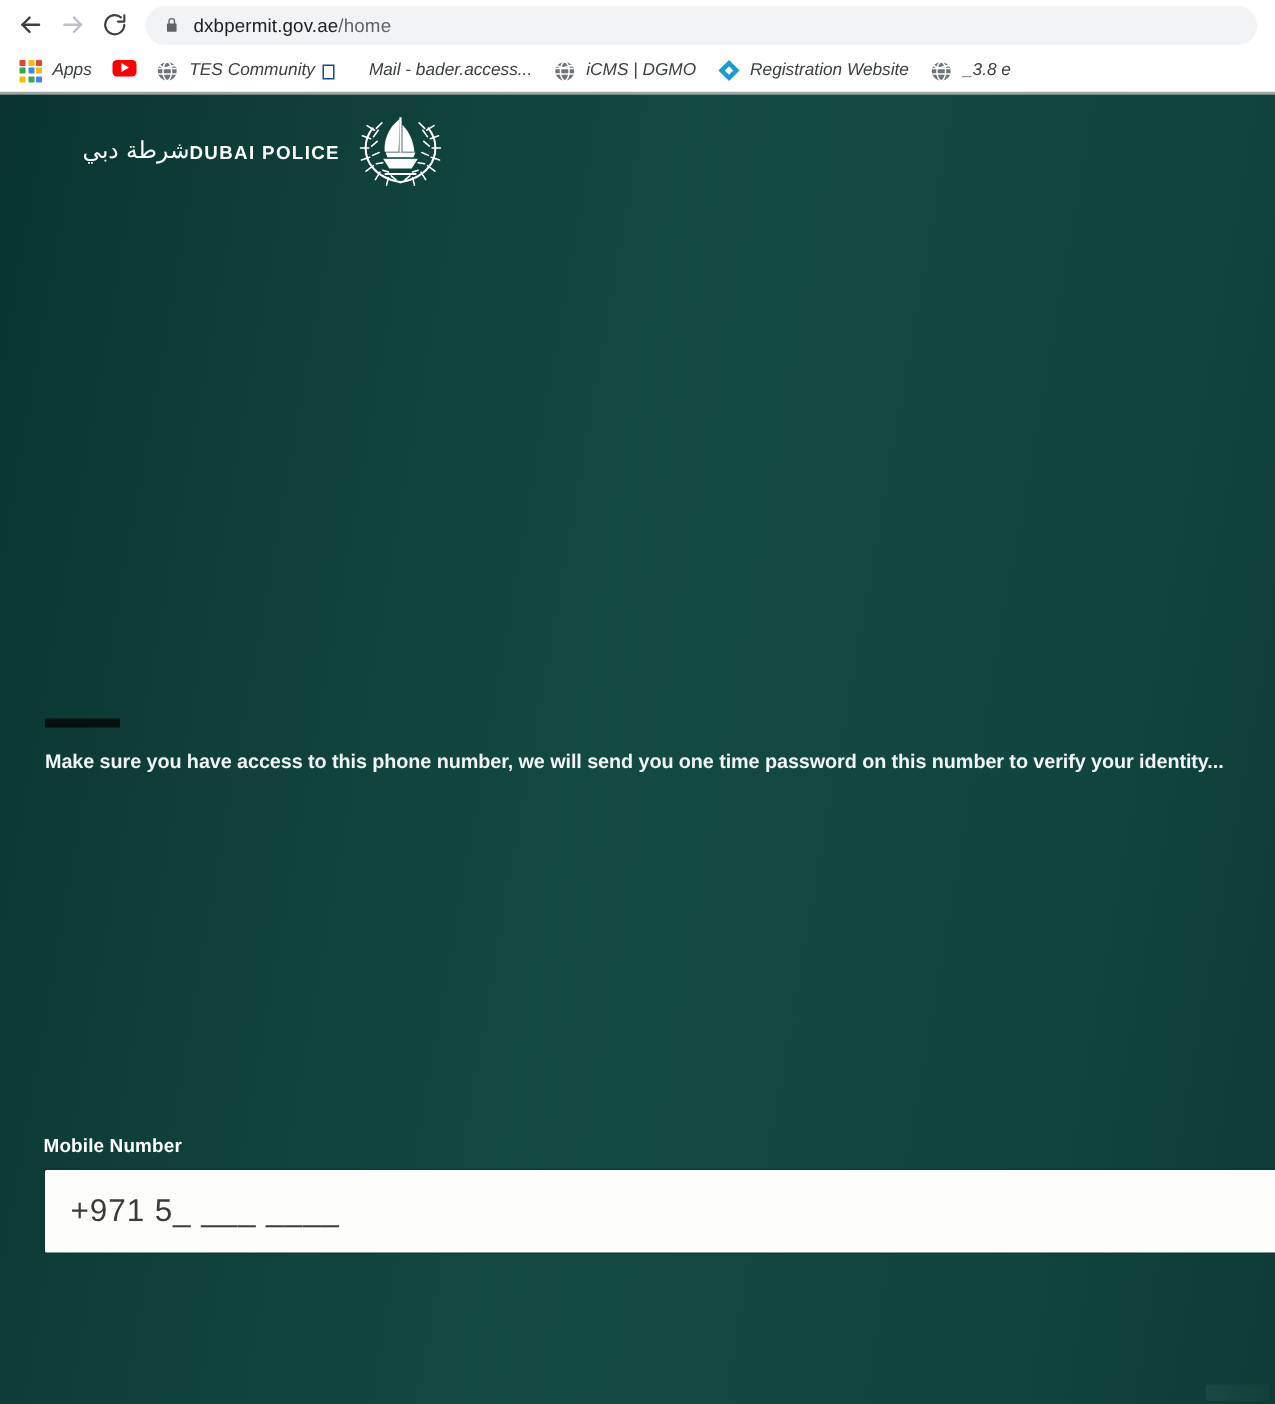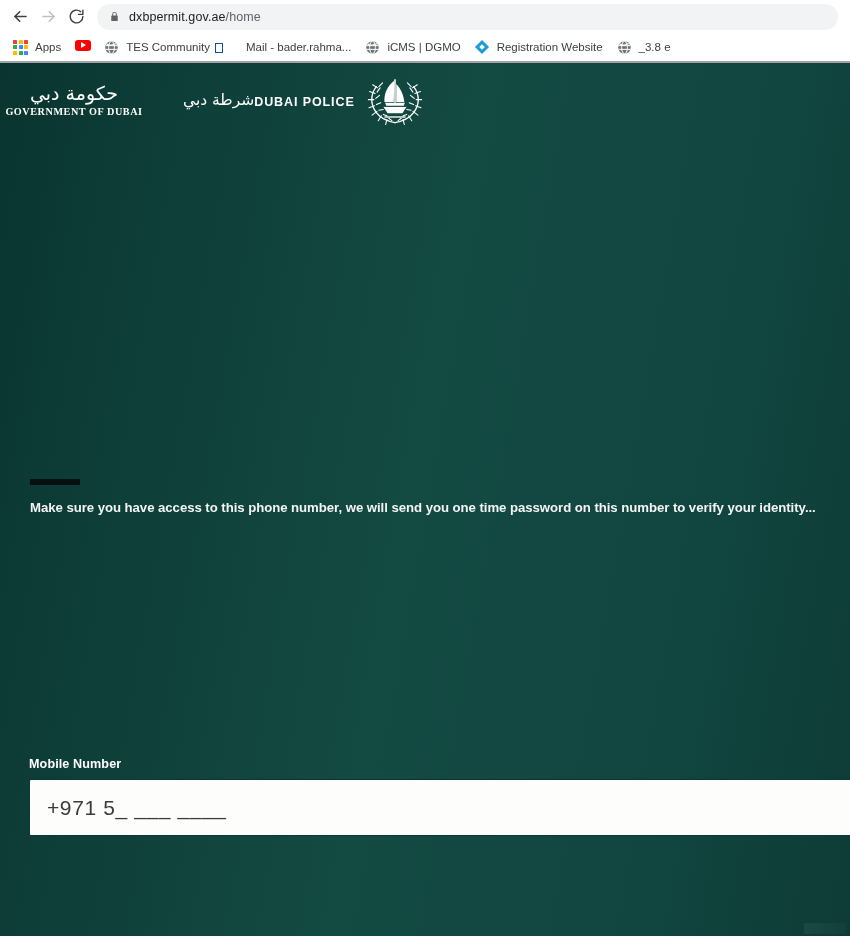--- a/index.html
+++ b/index.html
@@ -60,20 +60,21 @@
     overflow: hidden;
     white-space: nowrap;
   }
   .bm {
     display: flex;
     align-items: center;
     height: 22px;
     padding: 0 7px;
     border-radius: 4px;
     flex: 0 0 auto;
+    font-style: italic;
   }
   .bm-label {
     font-size: 11.5px;
     color: #3c4043;
     margin-left: 7px;
     white-space: nowrap;
   }
   .bm-ico { width: 15px; height: 15px; flex: 0 0 auto; display: block; }
 
   .apps-grid {
@@ -356,21 +357,21 @@
           <path d="M4 6c3 2.4 6 3 9.5 1.6S19 5 20.5 6.6" stroke="#ffffff" stroke-width="1.9" fill="none"></path>
         </svg>
       </span>
       <span class="bm-label">TES Community</span>
     </div>
 
     <div class="bm">
       <span class="bm-ico">
         <span class="ol-ico"></span>
       </span>
-      <span class="bm-label">Mail - bader.rahma...</span>
+      <span class="bm-label">Mail - bader.access...</span>
     </div>
 
     <div class="bm">
       <span class="bm-ico">
         <svg width="15" height="15" viewBox="0 0 24 24">
           <circle cx="12" cy="12" r="10" fill="#6e7579"></circle>
           <path d="M2.6 9h18.8M2.6 15h18.8" stroke="#ffffff" stroke-width="1.6" fill="none"></path>
           <ellipse cx="12" cy="12" rx="4.6" ry="10" stroke="#ffffff" stroke-width="1.6" fill="none"></ellipse>
           <path d="M4 6c3 2.4 6 3 9.5 1.6S19 5 20.5 6.6" stroke="#ffffff" stroke-width="1.9" fill="none"></path>
         </svg>
@@ -398,24 +399,20 @@
       <span class="bm-label">_3.8 е</span>
     </div>
 
   </div>
 </div>
 
 <div class="page">
 
   <div class="site-header">
 
-    <div class="logo-gov">
-      <div class="arabic">حكومة دبي</div>
-      <div class="latin">GOVERNMENT OF DUBAI</div>
-    </div>
 
     <div class="logo-police">
       <div class="texts">
         <div class="arabic">شرطة دبي</div>
         <div class="latin">DUBAI POLICE</div>
       </div>
       <span class="police-emblem">
         <svg width="62" height="62" viewBox="0 0 100 100">
           <g fill="none" stroke="#ffffff" stroke-width="2.4">
             <path d="M50 12 C26 12 12 30 12 50 C12 68 26 84 50 88 C74 84 88 68 88 50 C88 30 74 12 50 12 Z" opacity="0"></path>

